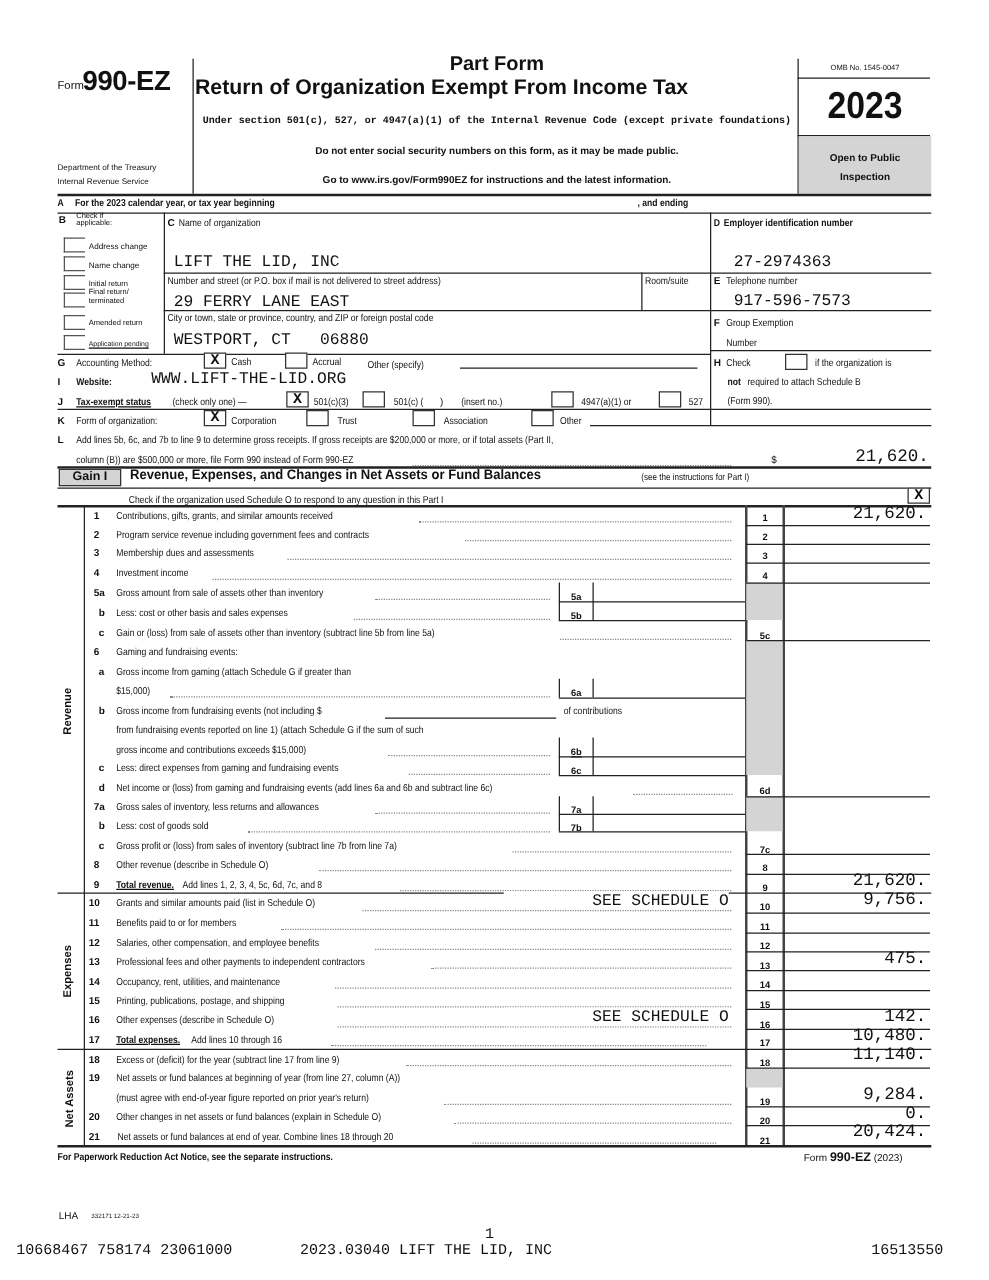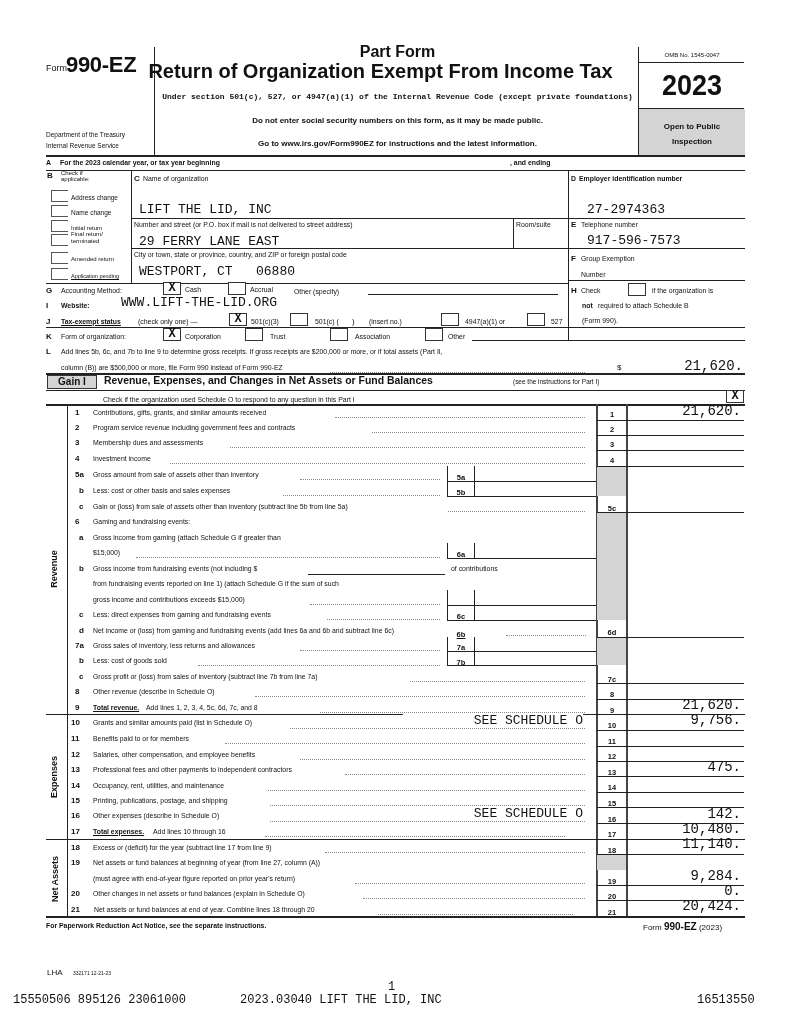--- a/index.html
+++ b/index.html
@@ -29,21 +29,21 @@
 <body>
 
 <div>
   <div class="abs" style="left:46px;top:63px;font-size:9px;">Form</div>
   <div class="abs b" style="left:66px;top:52px;font-size:22px;letter-spacing:-0.3px;">990-EZ</div>
   <div class="abs" style="left:46px;top:131px;font-size:6.5px;">Department of the Treasury</div>
   <div class="abs" style="left:46px;top:142px;font-size:6.5px;">Internal Revenue Service</div>
   <div class="vline" style="left:154px;top:47px;height:108px;"></div>
 
   <div class="abs b" style="left:155px;top:43px;width:485px;text-align:center;font-size:16px;">Part Form</div>
-  <div class="abs b" style="left:138px;top:60px;width:485px;text-align:center;font-size:20px;">Return of Organization Exempt From Income Tax</div>
+  <div class="abs b" style="left:156px;top:60px;width:485px;text-align:left;font-size:17px;">Return of Organization Exempt From Income Tax</div>
   <div class="abs b" style="left:155px;top:92px;width:485px;text-align:center;font-size:8px;font-family:Liberation Mono, monospace;">Under section 501(c), 527, or 4947(a)(1) of the Internal Revenue Code (except private foundations)</div>
   <div class="abs b" style="left:155px;top:116px;width:485px;text-align:center;font-size:8px;">Do not enter social security numbers on this form, as it may be made public.</div>
   <div class="abs b" style="left:155px;top:139px;width:485px;text-align:center;font-size:8px;">Go to www.irs.gov/Form990EZ for instructions and the latest information.</div>
 
   <div class="vline" style="left:638px;top:47px;height:108px;"></div>
   <div class="abs" style="left:639px;top:52px;width:106px;text-align:center;font-size:6px;">OMB No. 1545-0047</div>
   <div class="hline" style="left:638px;top:62px;width:106px;"></div>
   <div class="abs b" style="left:639px;top:68px;width:106px;text-align:center;font-size:30px;transform:scaleX(0.9);">2023</div>
   <div class="hline" style="left:638px;top:108px;width:106px;"></div>
   <div class="abs" style="left:639px;top:109px;width:106px;height:46px;background:#d4d4d4;"></div>
@@ -306,21 +306,21 @@
     <div class="abs b t8" style="left:79px;top:564px;">b</div>
     <div class="abs t8 cond" style="left:93px;top:564px;">Gross income from fundraising events (not including $</div>
     <div class="abs mono" style="left:308px;top:561px;width:137px;font-size:11px;"></div>
     <div class="hline" style="left:308px;top:574px;width:137px;"></div>
     <div class="abs t8 cond" style="left:451px;top:564px;">of contributions</div>
     <div class="abs t8 cond" style="left:93px;top:579px;">from fundraising events reported on line 1) (attach Schedule G if the sum of such</div>
     <div class="abs t8 cond" style="left:93px;top:595px;">gross income and contributions exceeds $15,000)</div>
     <div class="dots" style="left:310px;top:604px;width:130px;"></div>
     <div class="vline" style="left:447px;top:590px;height:30px;"></div>
     <div class="vline" style="left:474px;top:590px;height:30px;"></div>
-    <div class="sub-box-num" style="left:448px;top:630px;text-decoration:underline;">6b</div>
+    <div class="sub-box-num" style="left:448px;top:597px;text-decoration:underline;">6b</div>
     <div class="abs mono" style="left:476px;top:591px;width:118px;text-align:right;font-size:13px;"></div>
     <div class="hline" style="left:447px;top:605px;width:149px;"></div>
   </div>
 
   <div>
     <div class="abs b t8" style="left:79px;top:610px;">c</div>
     <div class="abs t8 cond" style="left:93px;top:610px;">Less: direct expenses from gaming and fundraising events</div>
     <div class="dots" style="left:327px;top:619px;width:113px;"></div>
     <div class="sub-box-num" style="left:448px;top:612px;">6c</div>
     <div class="abs mono" style="left:476px;top:606px;width:118px;text-align:right;font-size:13px;"></div>
@@ -501,16 +501,16 @@
   <div class="abs b t8 cond" style="left:46px;top:921px;">For Paperwork Reduction Act Notice, see the separate instructions.</div>
   <div class="abs" style="left:643px;top:921px;font-size:8px;white-space:nowrap;">
     <span>Form</span>
     <span class="b" style="font-size:10px;">990-EZ</span>
     <span>(2023)</span>
   </div>
 
   <div class="abs" style="left:47px;top:968px;font-size:8px;">LHA</div>
   <div class="abs" style="left:73px;top:970px;font-size:5px;">332171 12-21-23</div>
   <div class="abs mono" style="left:388px;top:980px;font-size:12px;">1</div>
-  <div class="abs mono" style="left:13px;top:993px;font-size:12px;">15550506 895126 23061000</div>
+  <div class="abs mono" style="left:13px;top:993px;font-size:12px;">10668467 758174 23061000</div>
   <div class="abs mono" style="left:240px;top:993px;font-size:12px;">2023.03040 LIFT THE LID, INC</div>
   <div class="abs mono" style="left:697px;top:993px;font-size:12px;">16513550</div>
 </div>
 
 </body></html>

